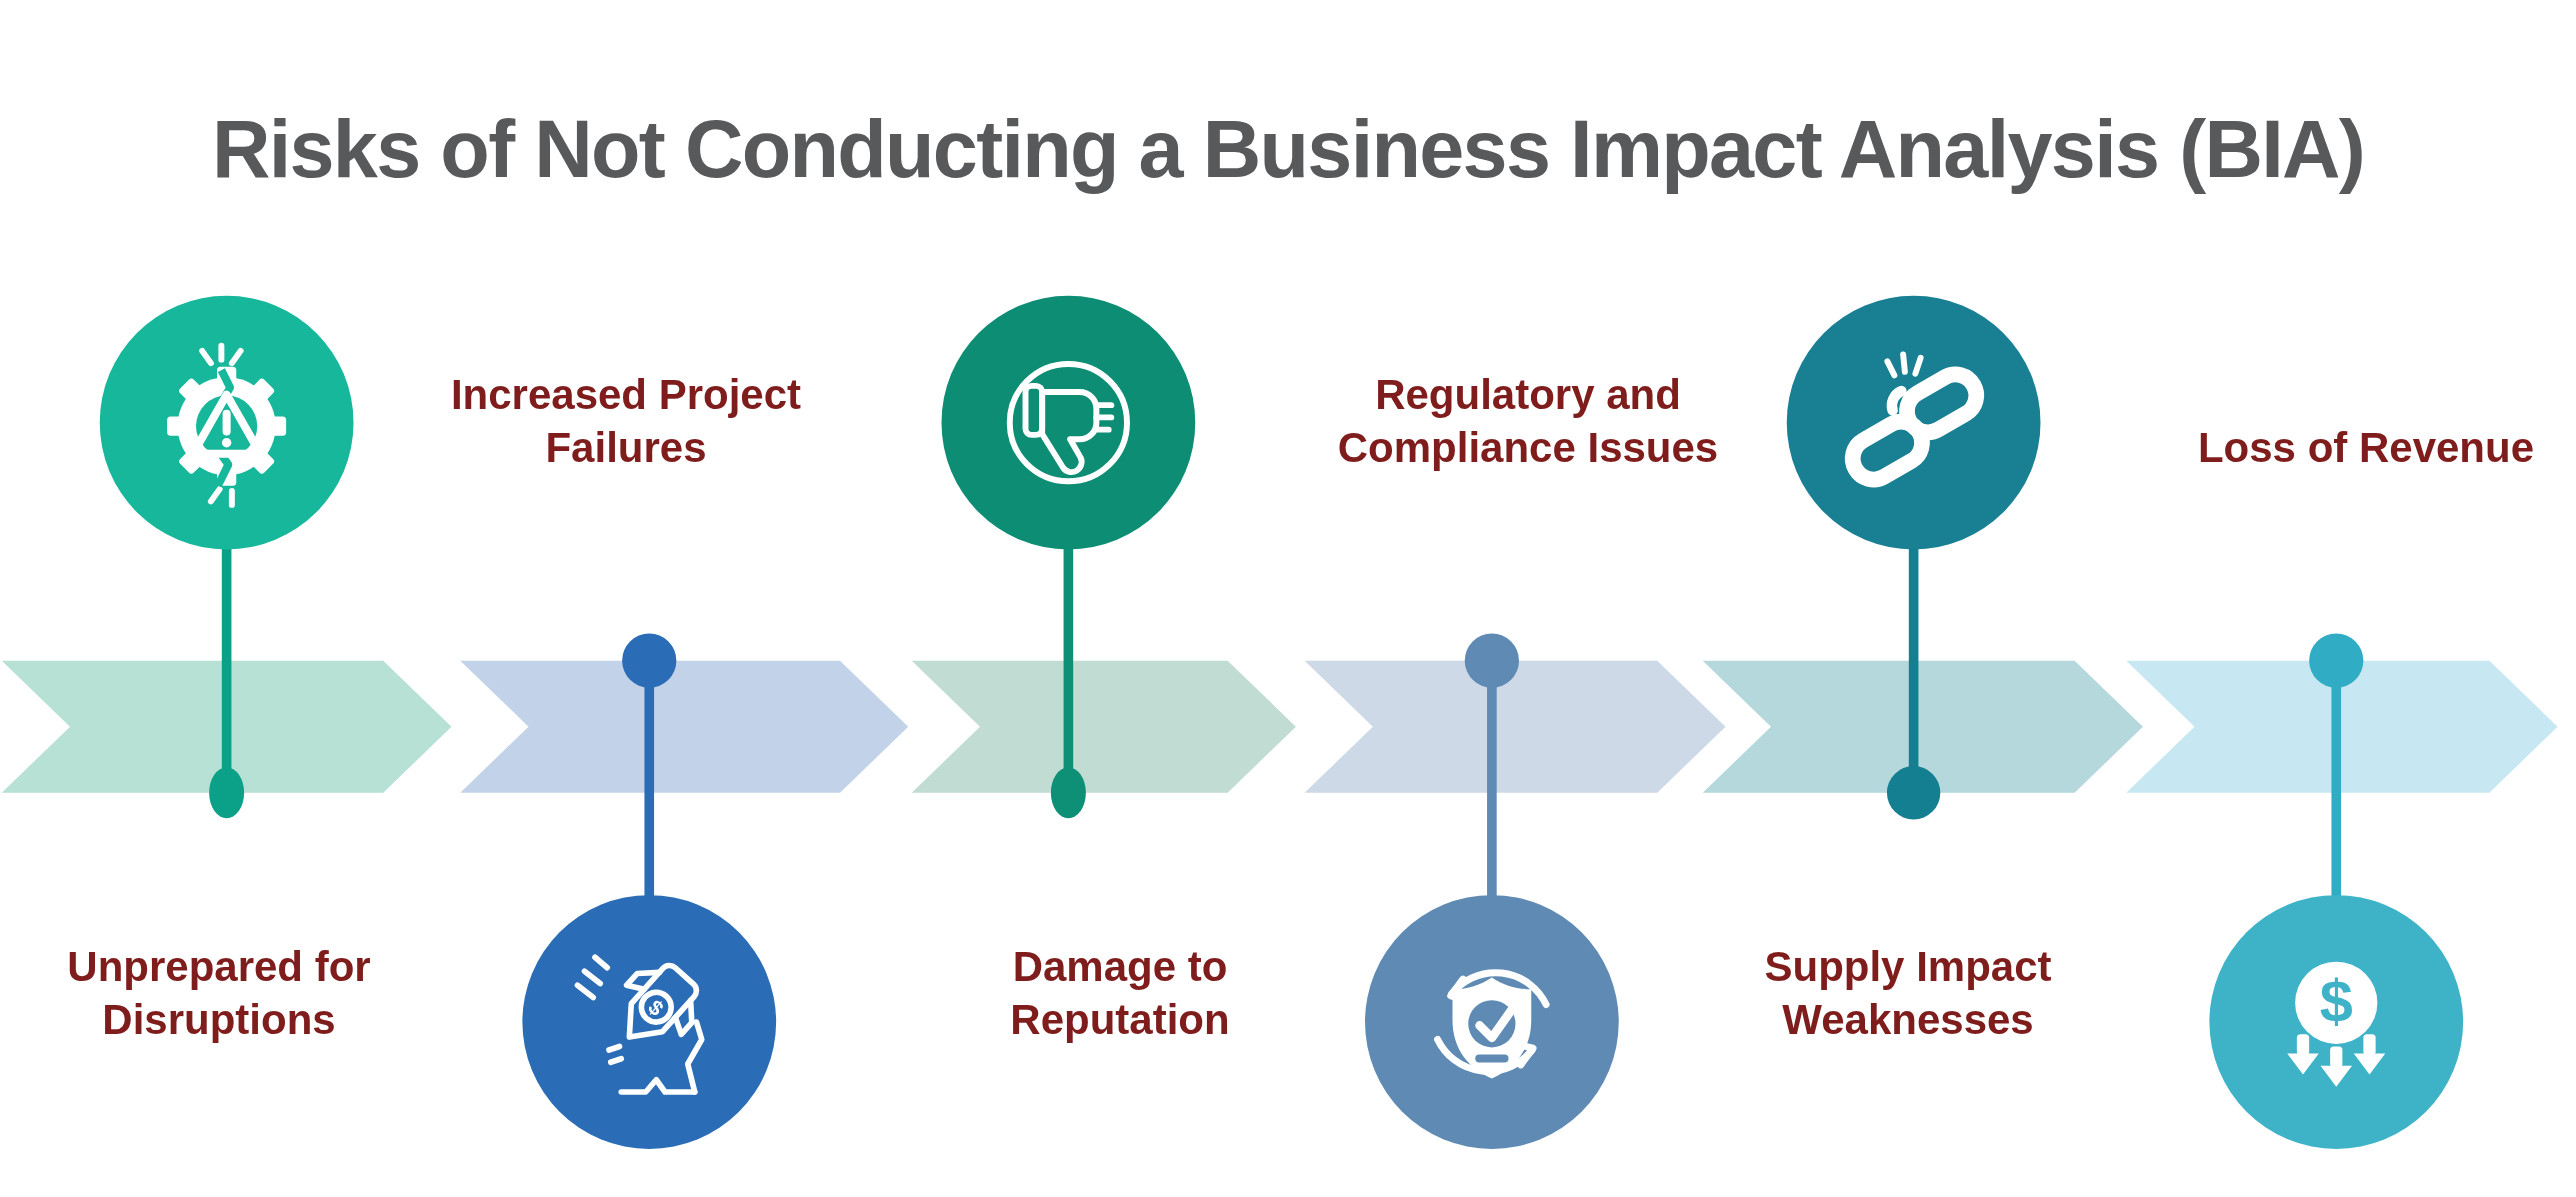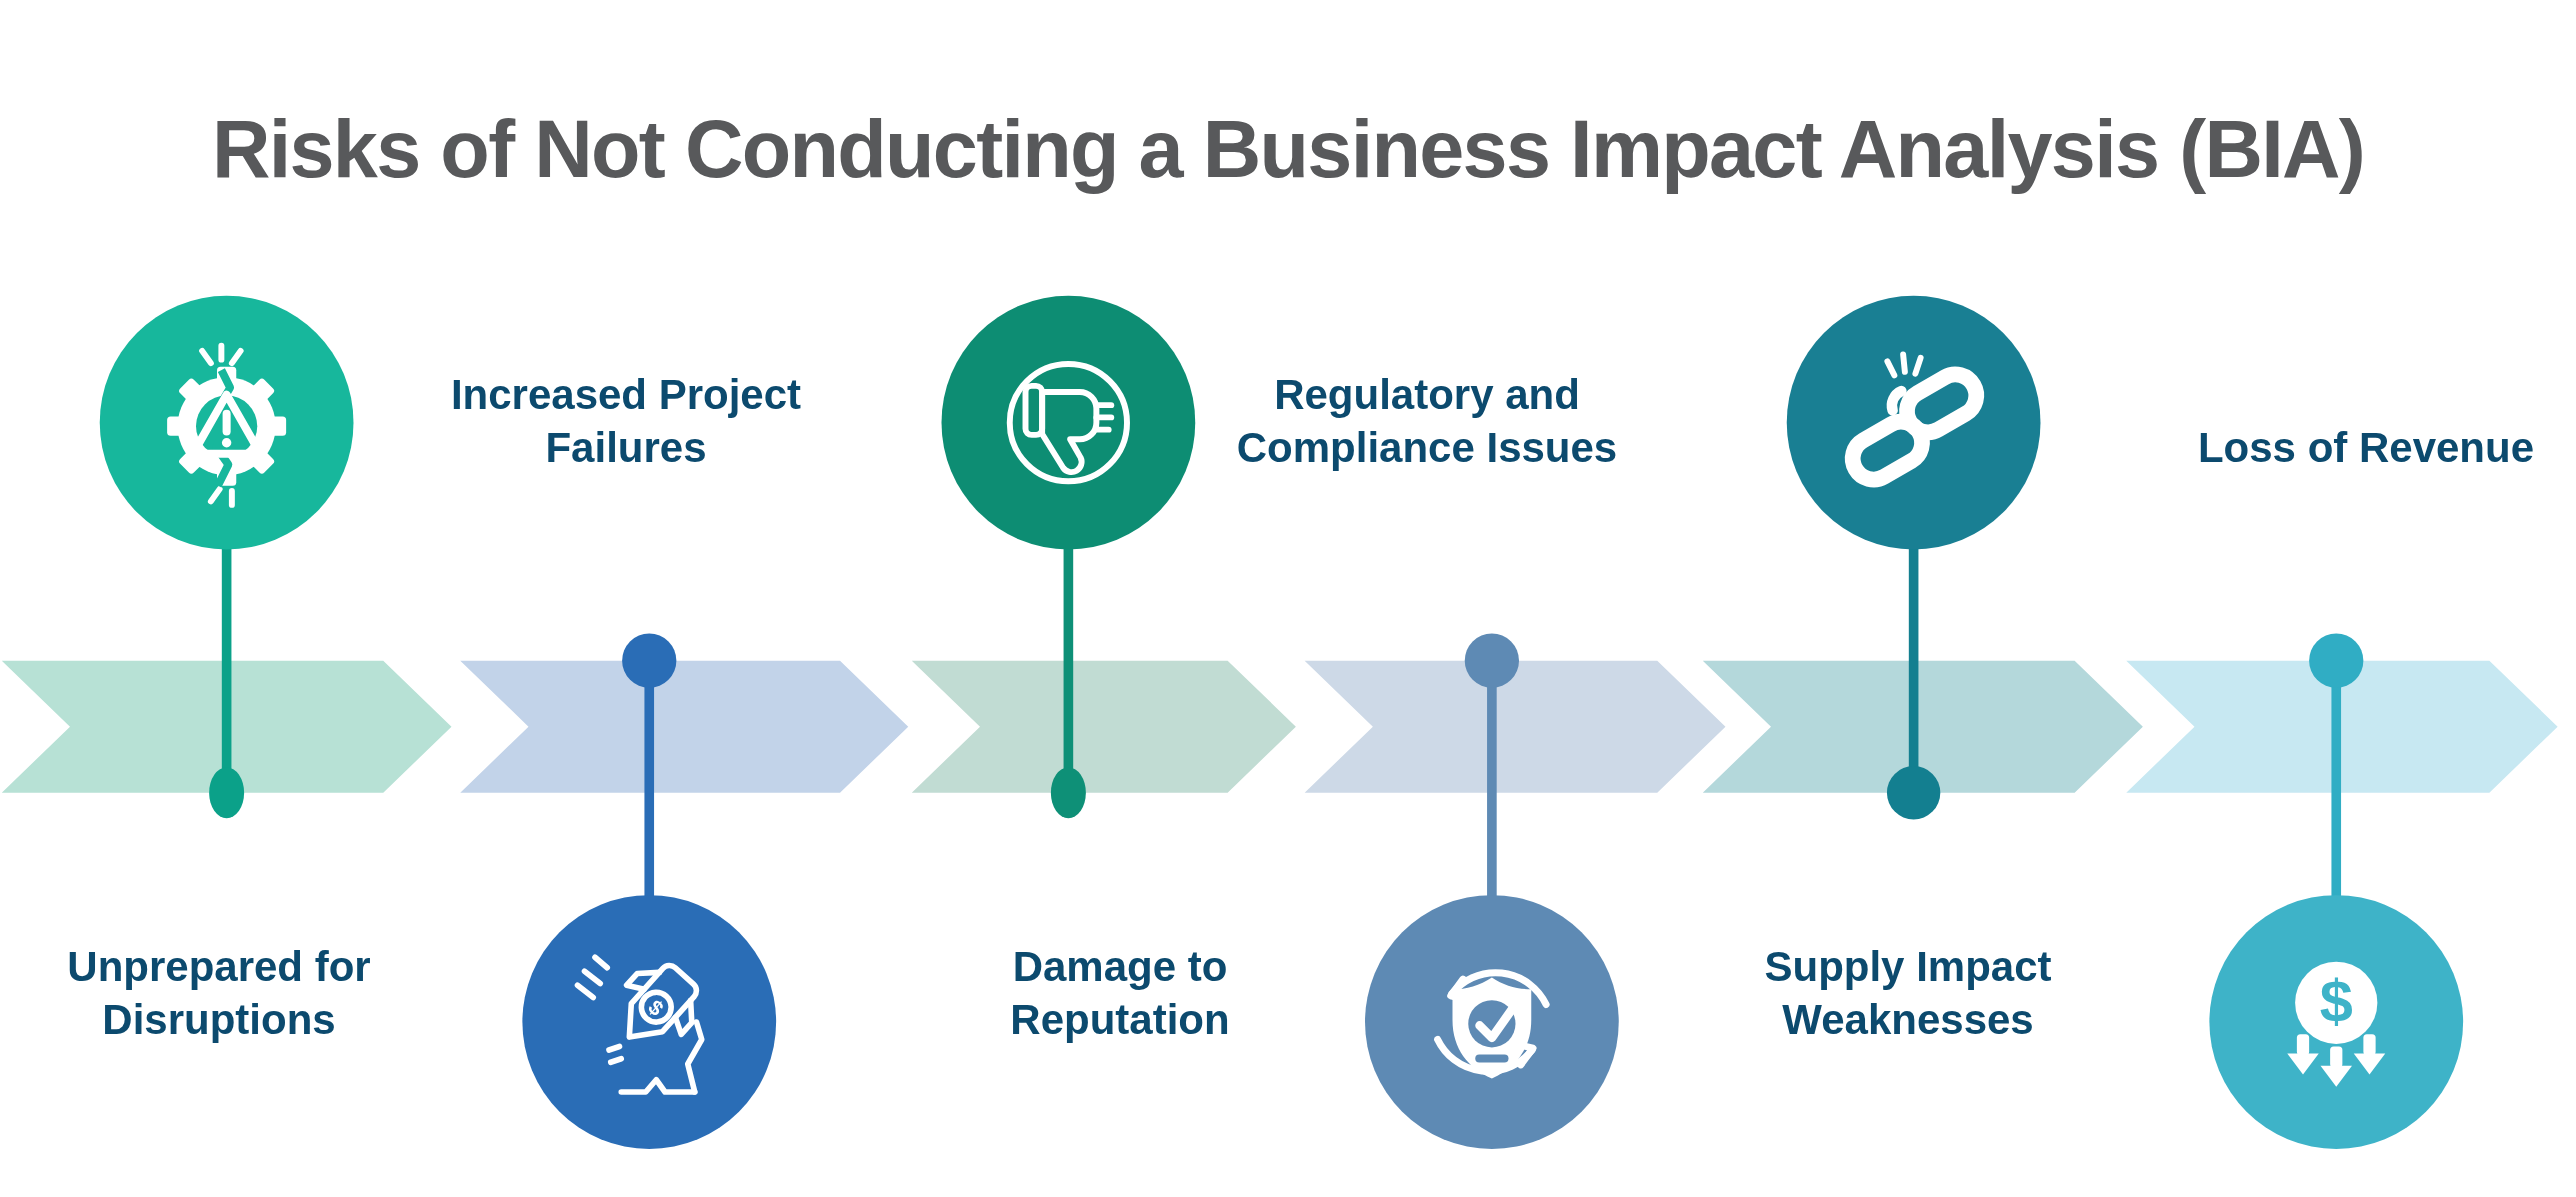--- a/index.html
+++ b/index.html
@@ -12,26 +12,26 @@
     position:absolute;top:49px;left:0;right:0;
     text-align:center;white-space:nowrap;
     font-size:81px;font-weight:bold;letter-spacing:-1.7px;
     color:#58595b;
   }
   .graphic{position:absolute;left:0;top:0}
   .label{
     position:absolute;transform:translateX(-50%);
     width:578px;text-align:center;
     font-size:42px;line-height:53px;font-weight:bold;
-    color:#0c4a6e;white-space:pre-line;
+    color:#7f1d1d;white-space:pre-line;
   }
   .l1{left:219px;top:940px}
   .l2{left:626px;top:368px}
   .l3{left:1120px;top:940px}
-  .l4{left:1427px;top:368px}
+  .l4{left:1528px;top:368px}
   .l5{left:1908px;top:940px}
   .l6{left:2366px;top:421px}
 </style>
 </head>
 <body>
 
 <h1 class="title">Risks of Not Conducting a Business Impact Analysis (BIA)</h1>
 
 <svg class="graphic" width="2576" height="1197" viewBox="0 0 2944 1368" xmlns="http://www.w3.org/2000/svg">
 

